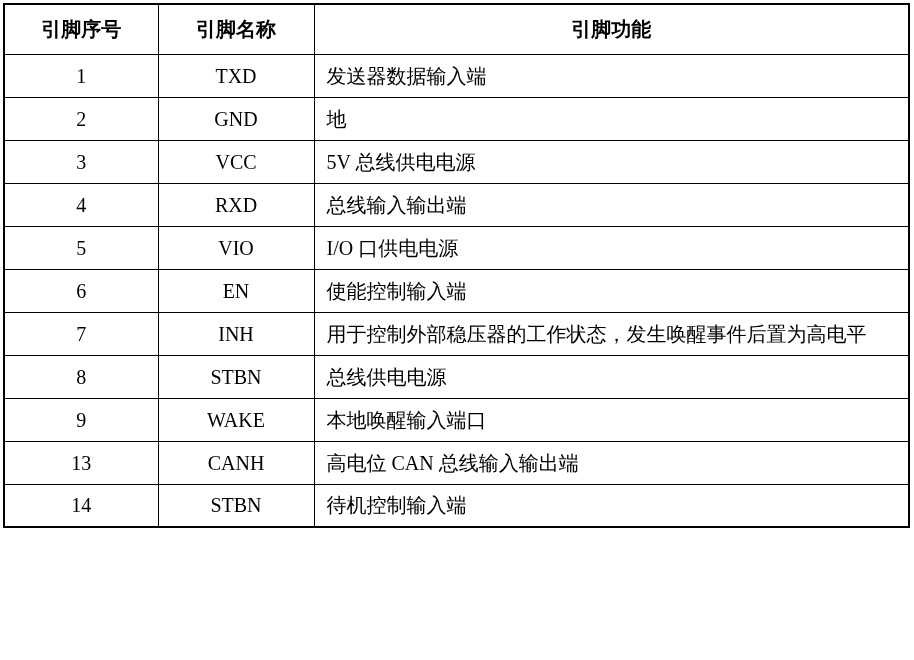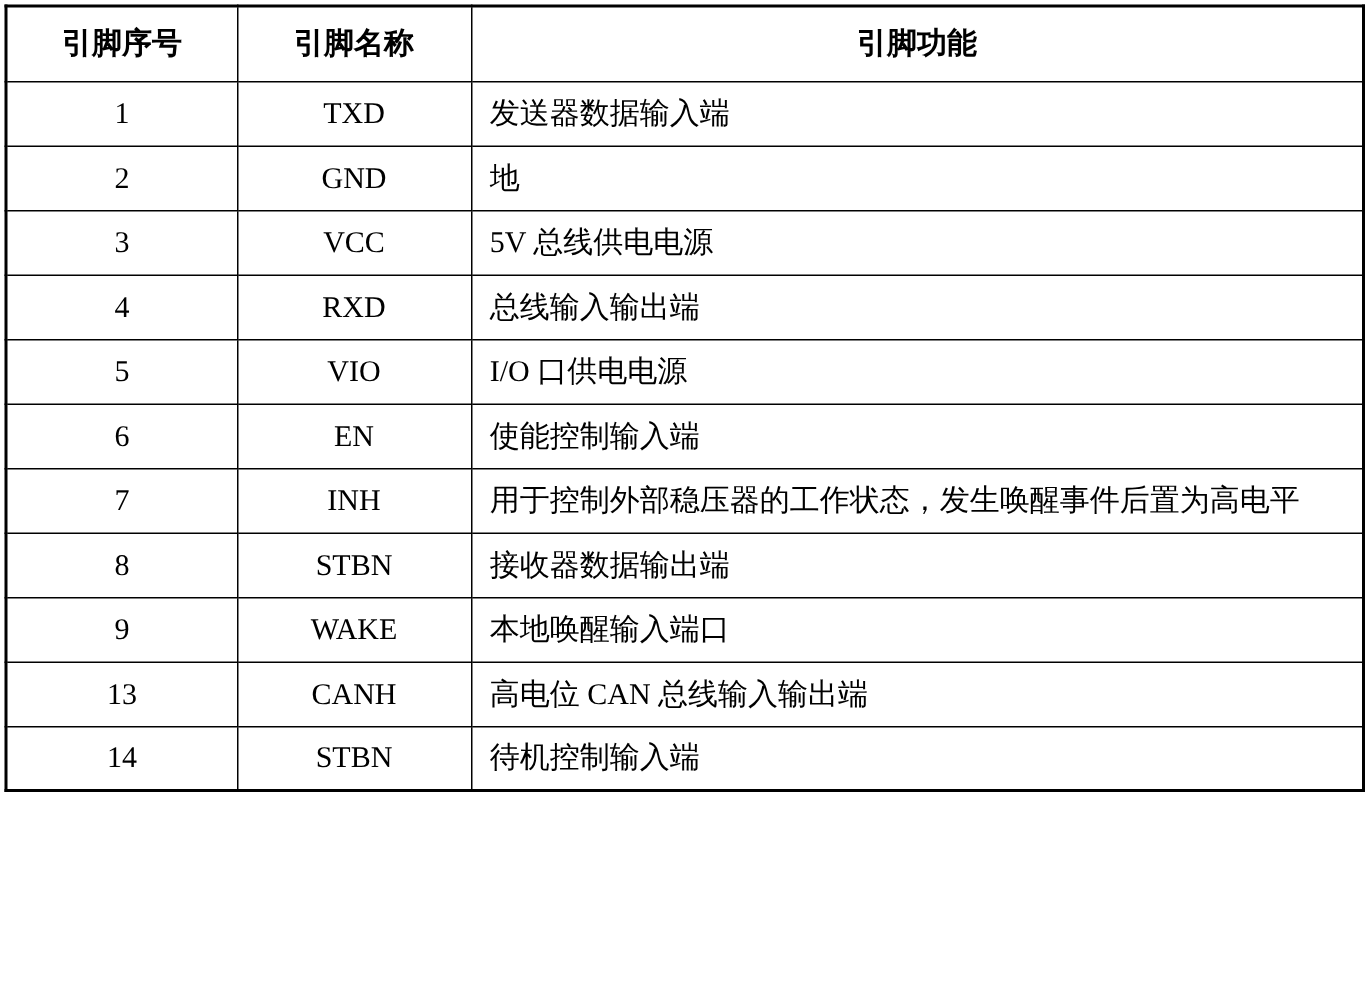--- a/index.html
+++ b/index.html
@@ -102,21 +102,21 @@
         <td class="cell-func">使能控制输入端</td>
       </tr>
       <tr>
         <td class="cell-no">7</td>
         <td class="cell-name">INH</td>
         <td class="cell-func">用于控制外部稳压器的工作状态，发生唤醒事件后置为高电平</td>
       </tr>
       <tr>
         <td class="cell-no">8</td>
         <td class="cell-name">STBN</td>
-        <td class="cell-func">接收器数据输出端</td>
+        <td class="cell-func">总线供电电源</td>
       </tr>
       <tr>
         <td class="cell-no">9</td>
         <td class="cell-name">WAKE</td>
         <td class="cell-func">本地唤醒输入端口</td>
       </tr>
       <tr>
         <td class="cell-no">13</td>
         <td class="cell-name">CANH</td>
         <td class="cell-func">高电位 CAN 总线输入输出端</td>

